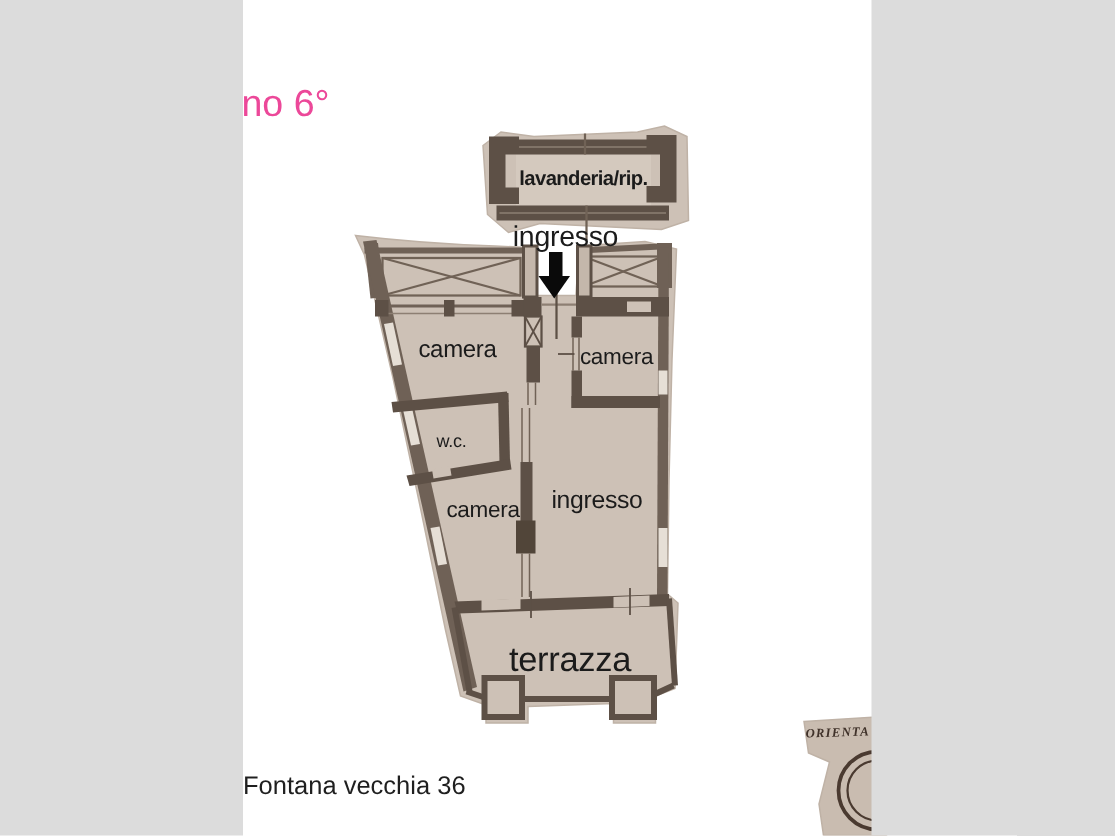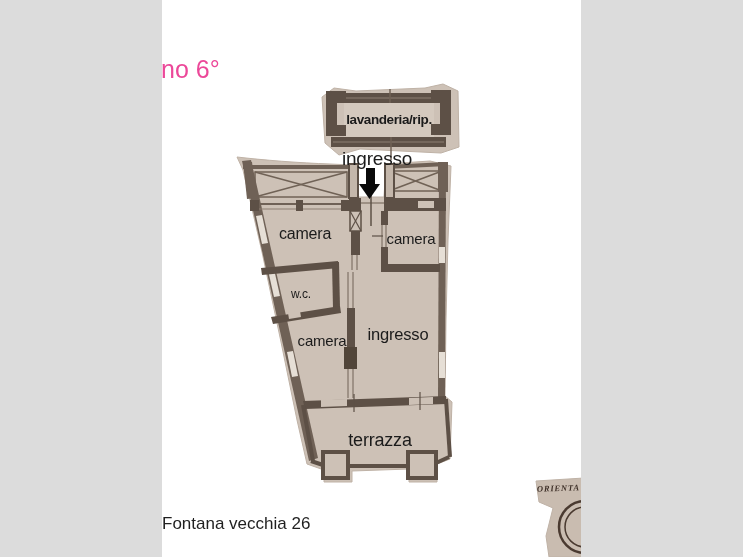--- a/index.html
+++ b/index.html
@@ -32,21 +32,21 @@
     font-style:italic;font-weight:bold;
     font-size:8.5px;color:#40322a;letter-spacing:0.8px;
   }
   .lav{font-size:13.5px;letter-spacing:-0.4px;}
   .ingr{font-size:19px;}
   .cam1{font-size:16px;}
   .cuc{font-size:15px;}
   .wc{font-size:12px;}
   .cam2{font-size:15px;}
   .sog{font-size:16.5px;}
-  .ter{font-size:18px;}
+  .ter{font-size:23px;}
 </style>
 </head>
 <body>
 
 <svg id="plan-svg" width="743" height="557" viewBox="0 0 743 557">
 
   <g>
     <path d="M322,97 L334,88 L356,91 L425,88 L443,84 L458,91 L459,147 L441,153 L360,149 L339,155 L325,143 Z" fill="#cdc1b6" stroke="#bfb2a6" stroke-width="1"></path>
     <rect x="344" y="103" width="90" height="34" fill="#d4c9be"></rect>
     <rect x="331" y="93" width="115" height="10" fill="#5d5046"></rect>
@@ -183,16 +183,16 @@
 <div class="lbl wc" style="left:301px;top:294px;">w.c.</div>
 
 <div class="lbl cam2" style="left:322px;top:340px;">camera</div>
 
 <div class="lbl sog" style="left:398px;top:334px;">ingresso</div>
 
 <div class="lbl ter" style="left:380px;top:440px;">terrazza</div>
 
 <div class="lbl compass" style="left:537px;top:483px;transform:rotate(-2deg);">ORIENTA</div>
 
-<div class="lbl address" style="left:162px;top:514px;">Fontana vecchia 26</div>
+<div class="lbl address" style="left:162px;top:514px;">Fontana vecchia 36</div>
 
 <div class="side-panel left"></div>
 <div class="side-panel right"></div>
 
 </body></html>

